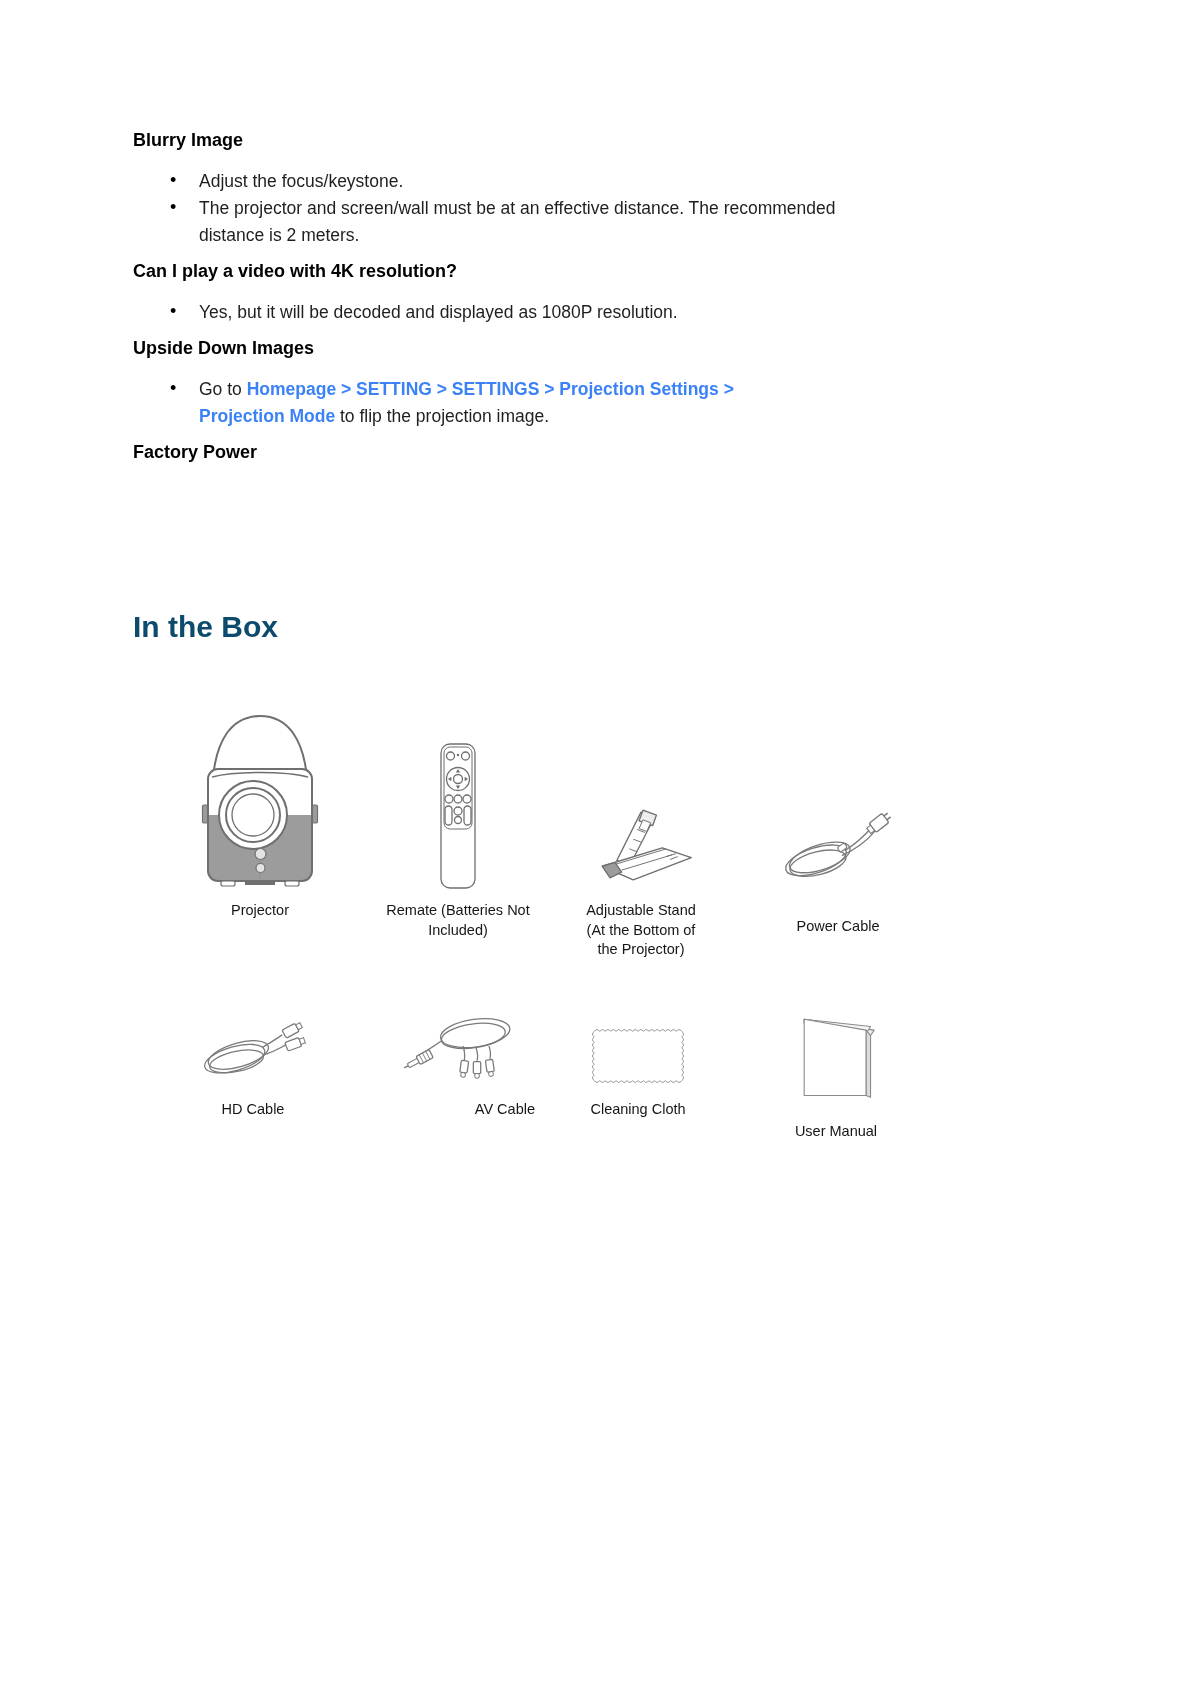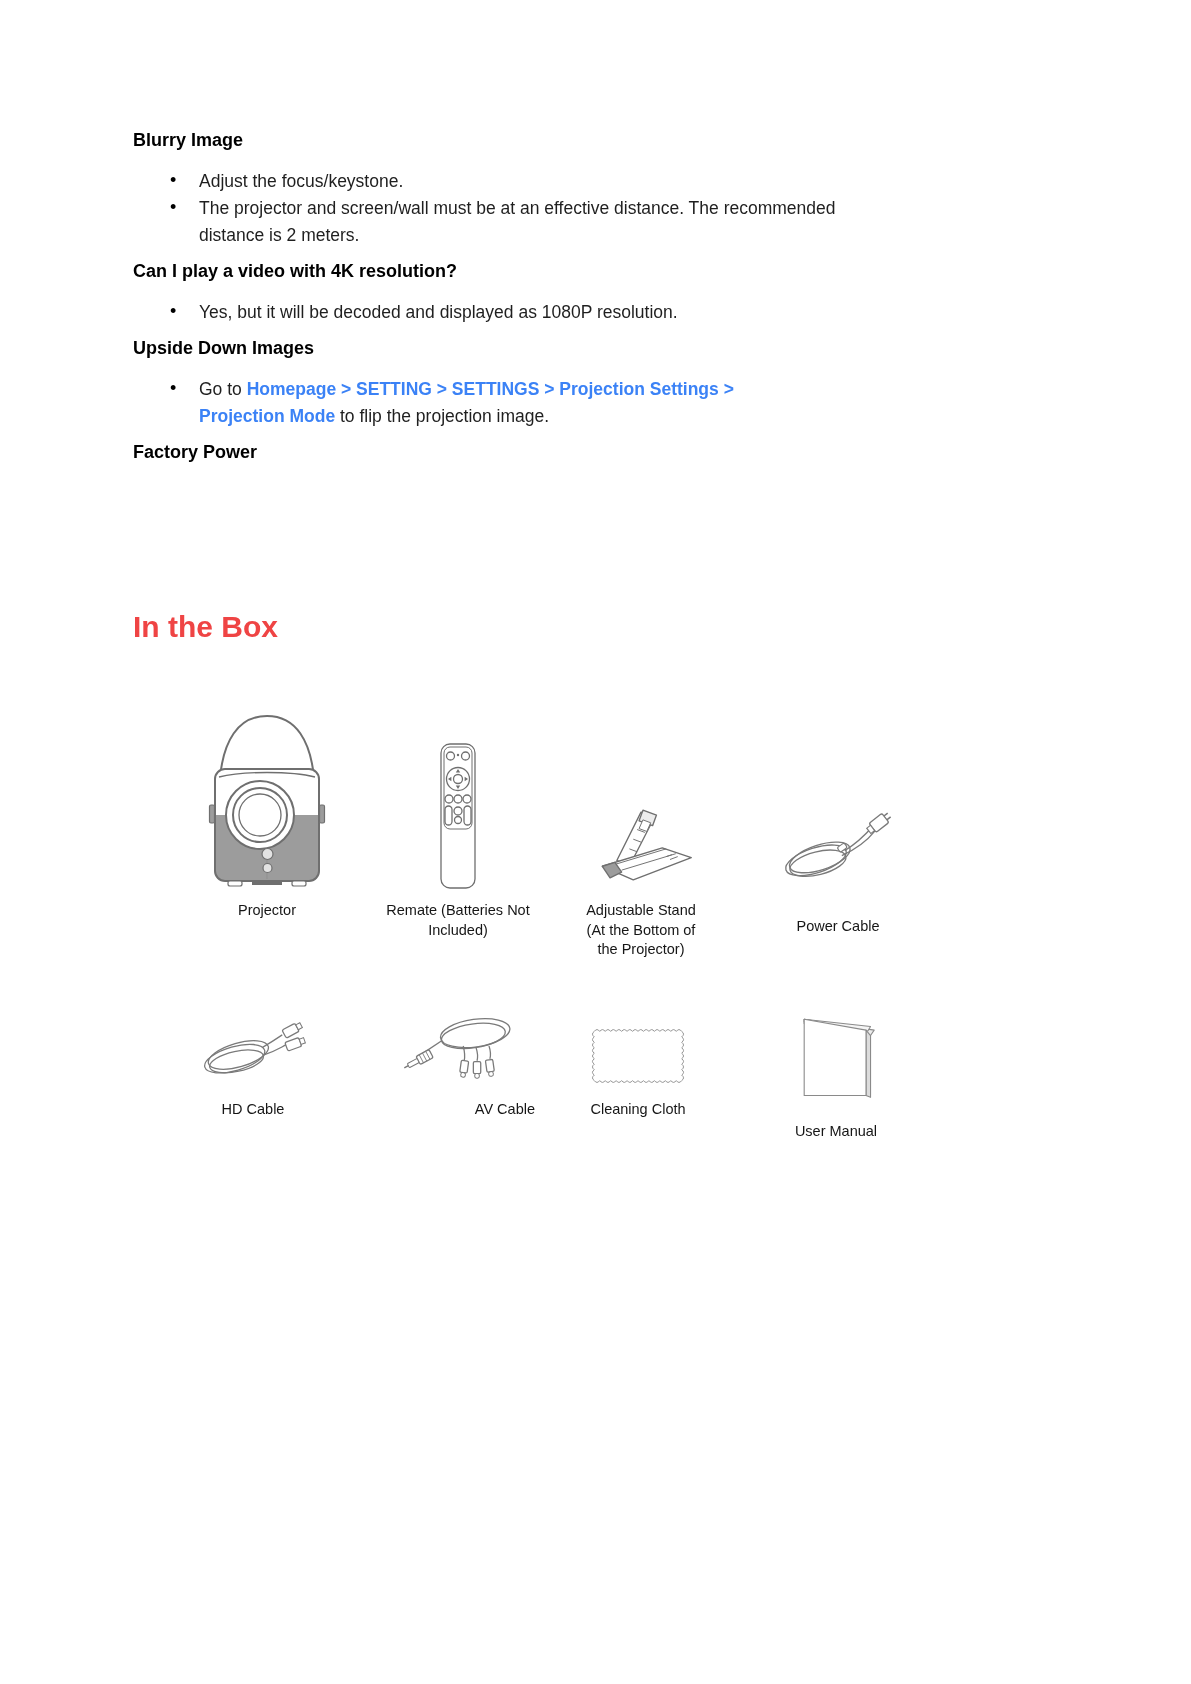--- a/index.html
+++ b/index.html
@@ -9,28 +9,28 @@
   
   .faq{position:absolute;left:133px;top:128px;width:810px;}
   .faq h3{font-size:18px;line-height:24px;margin:10px 0 16px 0;font-weight:bold;color:#000;}
   .faq h3.first{margin-top:0;}
   .faq ul{list-style:none;margin:0 0 8px 0;padding:0 0 0 66px;font-size:17.5px;line-height:27px;}
   .faq li{position:relative;}
   .faq li::before{content:"\2022";position:absolute;left:-29px;top:-1px;font-size:18px;color:#000;}
   b{font-weight:bold;color:#3b82f6;}
 
   
-  .box-heading{position:absolute;left:133px;top:606px;margin:0;font-size:30px;line-height:42px;font-weight:bold;color:#ef4444;}
+  .box-heading{position:absolute;left:133px;top:606px;margin:0;font-size:30px;line-height:42px;font-weight:bold;color:#0c4a6e;}
   .box-grid{position:absolute;left:0;top:695px;width:100%;height:480px;}
   .cell{position:absolute;transform:translateX(-50%);display:flex;flex-direction:column;align-items:center;}
   .imgbox{display:flex;align-items:flex-end;justify-content:center;}
   .row1 .imgbox{height:196px;}
   .row2 .imgbox{height:100px;}
   .cell .label{margin-top:10px;font-size:14.5px;line-height:19.5px;text-align:center;color:#161616;}
-  .c1{left:267px;top:0;} .c2{left:458px;top:0;} .c3{left:641px;top:0;} .c4{left:838px;top:0;gap:16px;}
+  .c1{left:260px;top:0;} .c2{left:458px;top:0;} .c3{left:641px;top:0;} .c4{left:838px;top:0;gap:16px;}
   .c5{left:253px;top:295px;} .c6{left:466px;top:295px;align-items:flex-end;} .c7{left:638px;top:295px;} .c8{left:836px;top:295px;}
   .c2 .label{width:148px;}
   .c3 .label{width:128px;}
   .c8 .imgbox{height:122px;}
 
   .page-number{position:absolute;left:0;top:1576px;width:100%;text-align:center;font-size:17px;color:#000;}
 </style>
 </head>
 <body>
 

